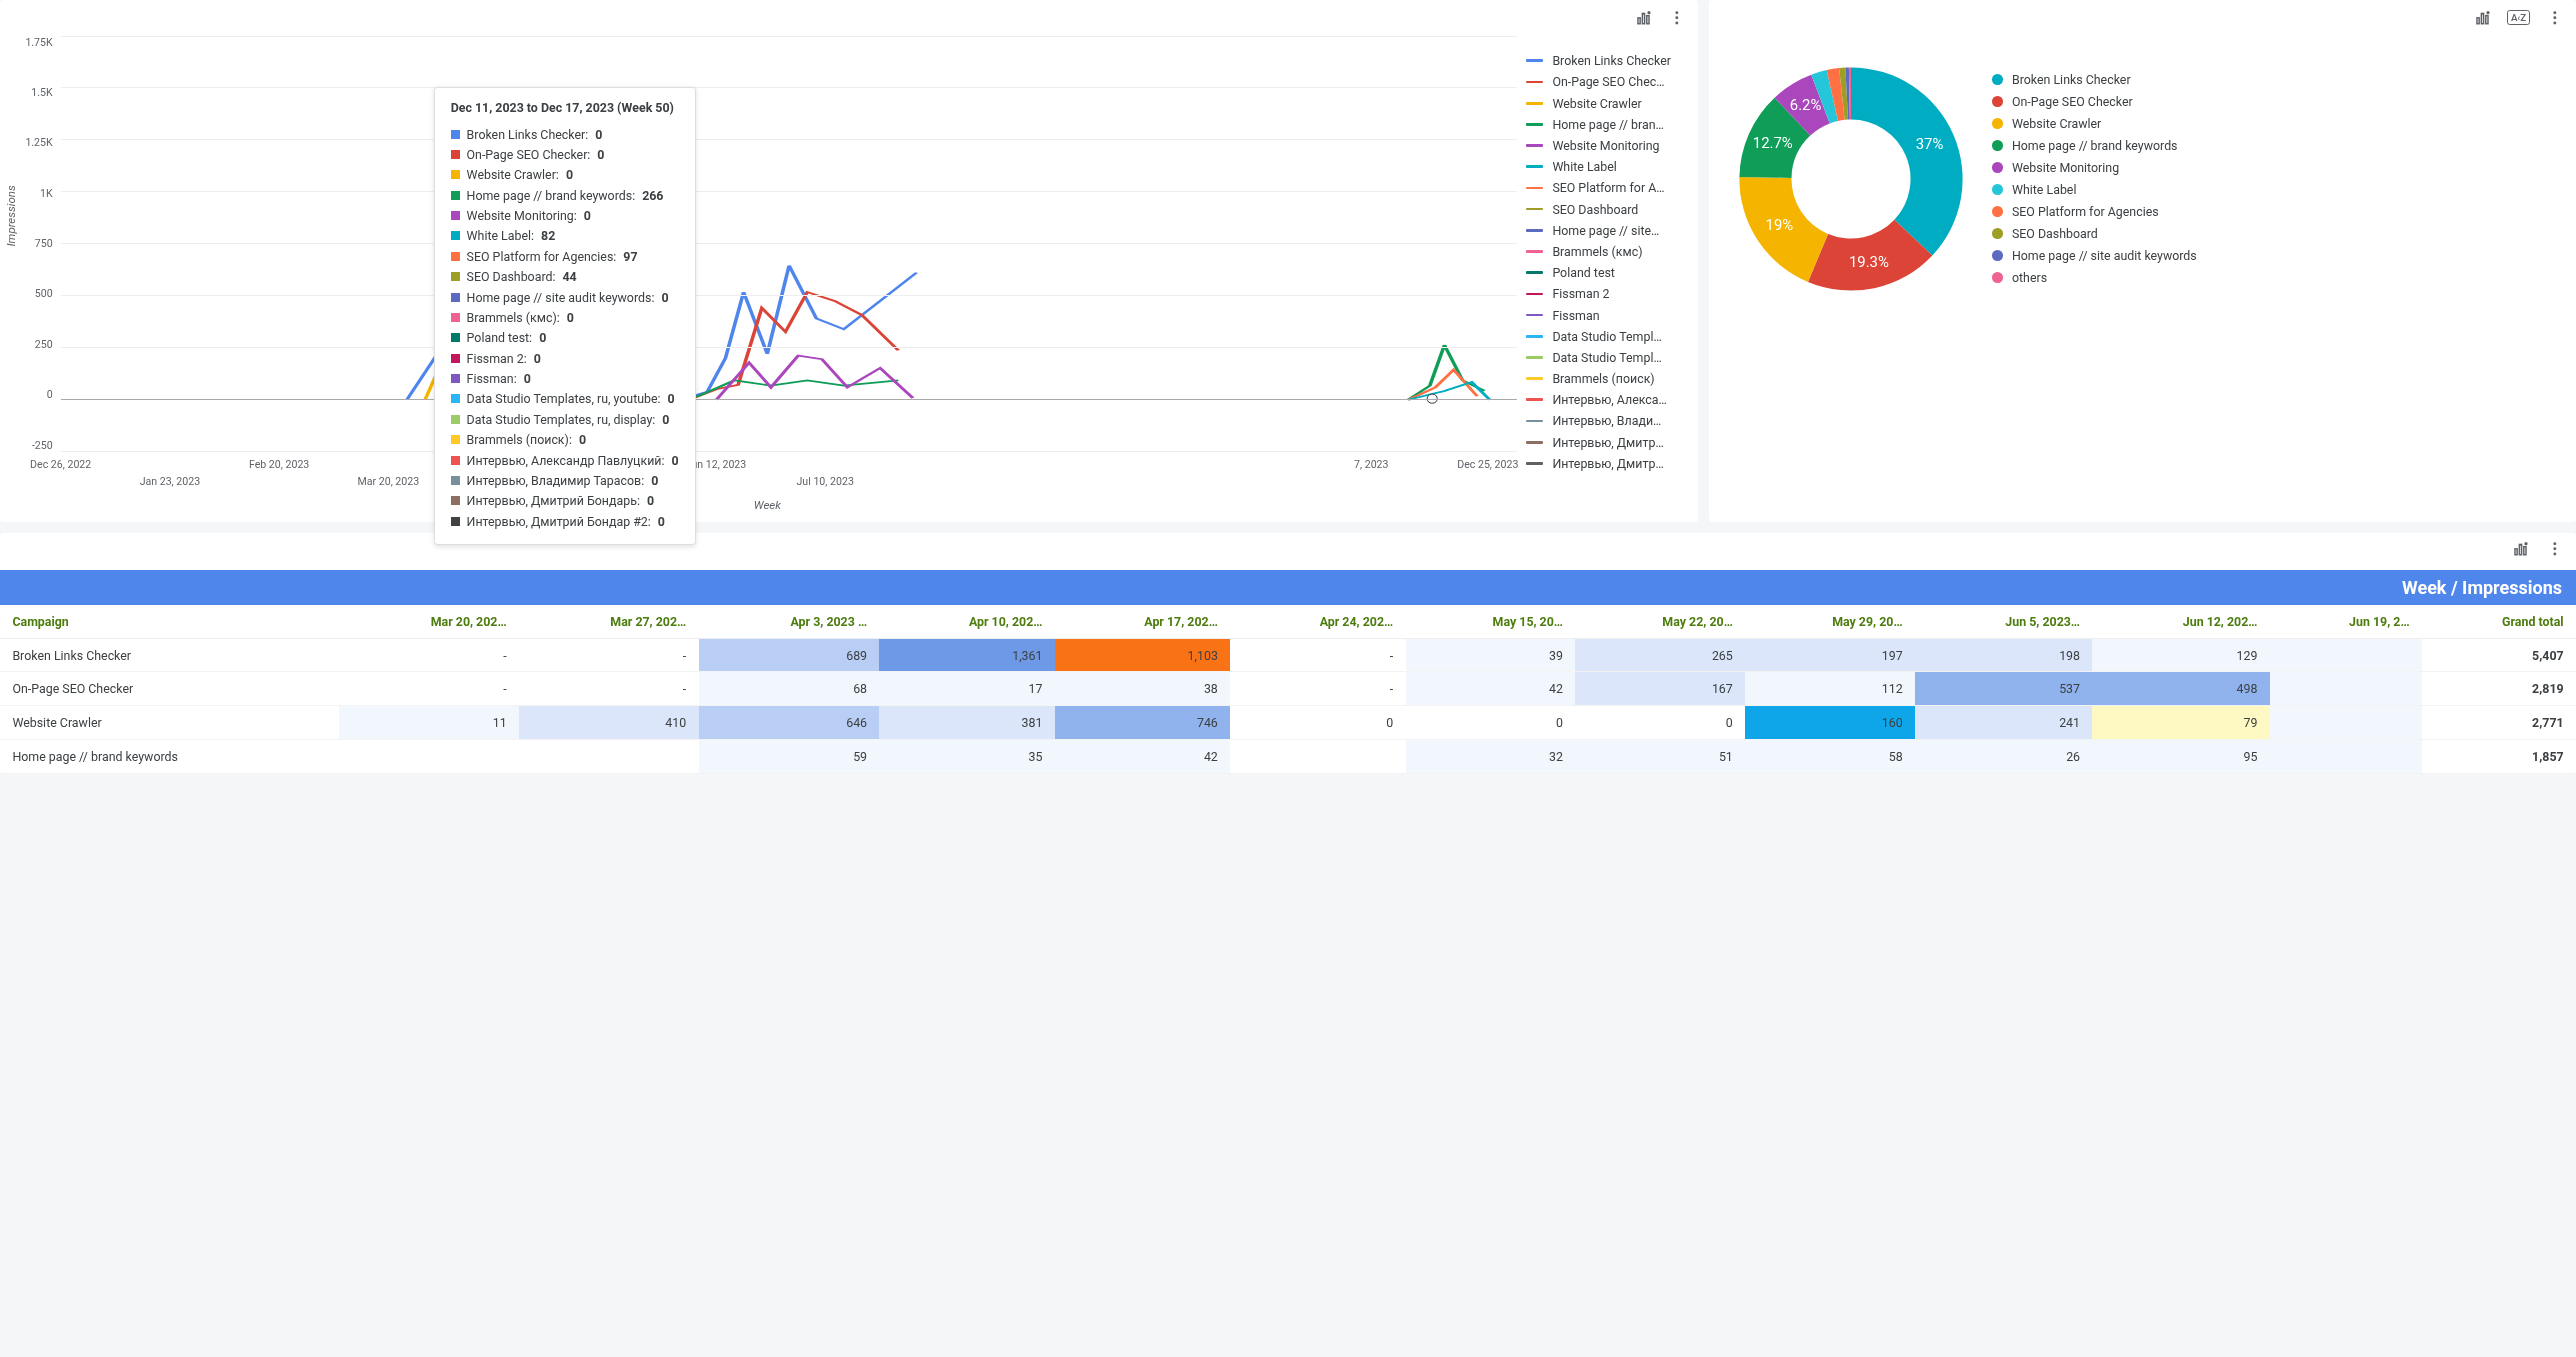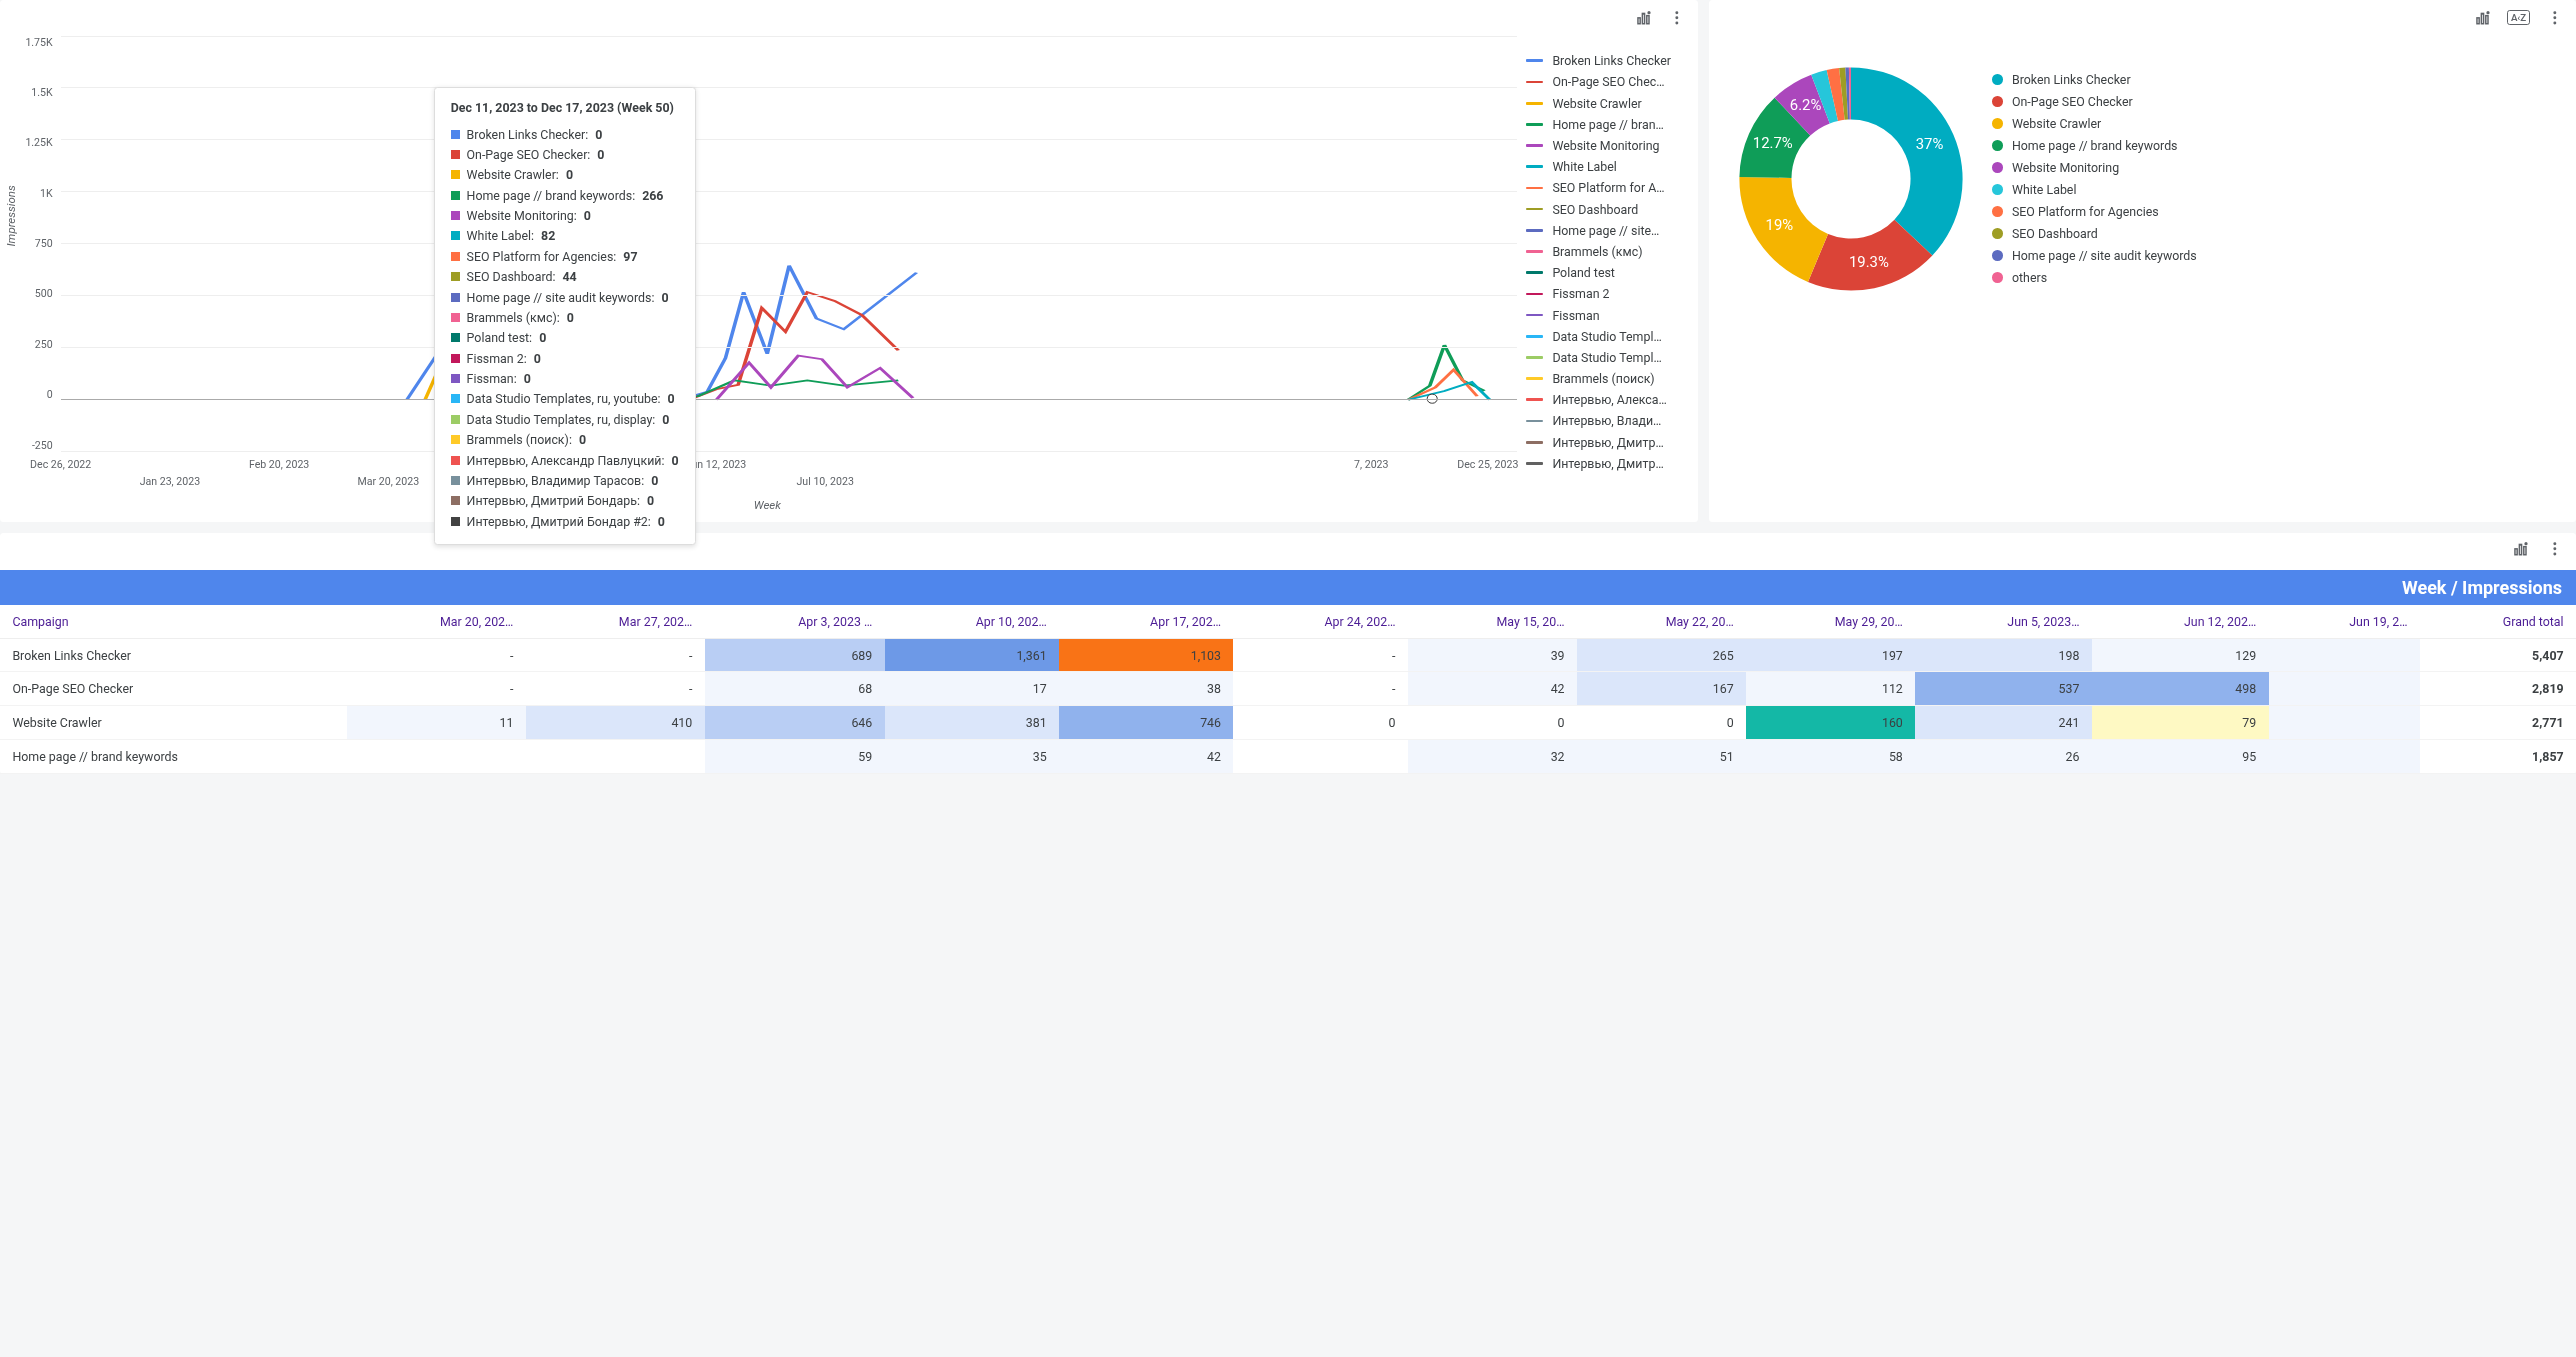--- a/index.html
+++ b/index.html
@@ -33,21 +33,21 @@
 .tooltip-sq{width:8.9px;height:8.9px;flex-shrink:0}
 .tooltip-val{font-weight:700}
 .donut-body{display:flex;align-items:center;gap:17.7px;margin-top:44px}
 .donut-svg{width:248px;height:248px}
 .donut-legend{display:flex;flex-direction:column;gap:7px;font-size:12.4px;color:#3c4043}
 .donut-legend .legend-swatch{width:10.6px;height:10.6px;border-radius:50%}
 .card-table{padding:0}
 .table-actions{position:absolute;top:7px;right:12.4px;display:flex;gap:16px}
 .table-header-bar{background:#4f86ec;color:#fff;text-align:right;padding:7px 14px;font-size:18px;font-weight:700;margin-top:37px}
 table{width:100%;border-collapse:collapse;font-size:12.4px}
-th{text-align:left;padding:8.9px 12.4px;font-weight:400;color:#4c1d95;border-bottom:0.9px solid #eee;background:#fff}
+th{text-align:left;padding:8.9px 12.4px;font-weight:700;color:#4d7c0f;border-bottom:0.9px solid #eee;background:#fff}
 th.num{text-align:right}
 td{padding:8.9px 12.4px;text-align:right;color:#3c4043;border-bottom:0.9px solid #f3f3f3}
 td.label{text-align:left}
 td.gt{font-weight:700}
 .sort-az{border:0.9px solid #5f6368;border-radius:2.7px;padding:0.9px 2.7px;font-size:9.7px;font-weight:600}
 </style>
 </head>
 <body>
 
 <div class="dashboard">
@@ -475,21 +475,21 @@
           <tr>
             <td class="label">Website Crawler</td>
             <td style="background: rgb(242, 246, 253);">11</td>
             <td style="background: rgb(219, 230, 250);">410</td>
             <td style="background: rgb(185, 206, 244);">646</td>
             <td style="background: rgb(219, 230, 250);">381</td>
             <td style="background: rgb(144, 178, 237);">746</td>
             <td>0</td>
             <td>0</td>
             <td>0</td>
-            <td style="background: #14b8a6;">160</td>
+            <td style="background: #0ea5e9;">160</td>
             <td style="background: rgb(219, 230, 250);">241</td>
             <td style="background: #fef9c3;">79</td>
             <td style="background: rgb(242, 246, 253);"></td>
             <td class="gt">2,771</td>
           </tr>
           <tr>
             <td class="label">Home page // brand keywords</td>
             <td></td>
             <td></td>
             <td style="background: rgb(242, 246, 253);">59</td>

